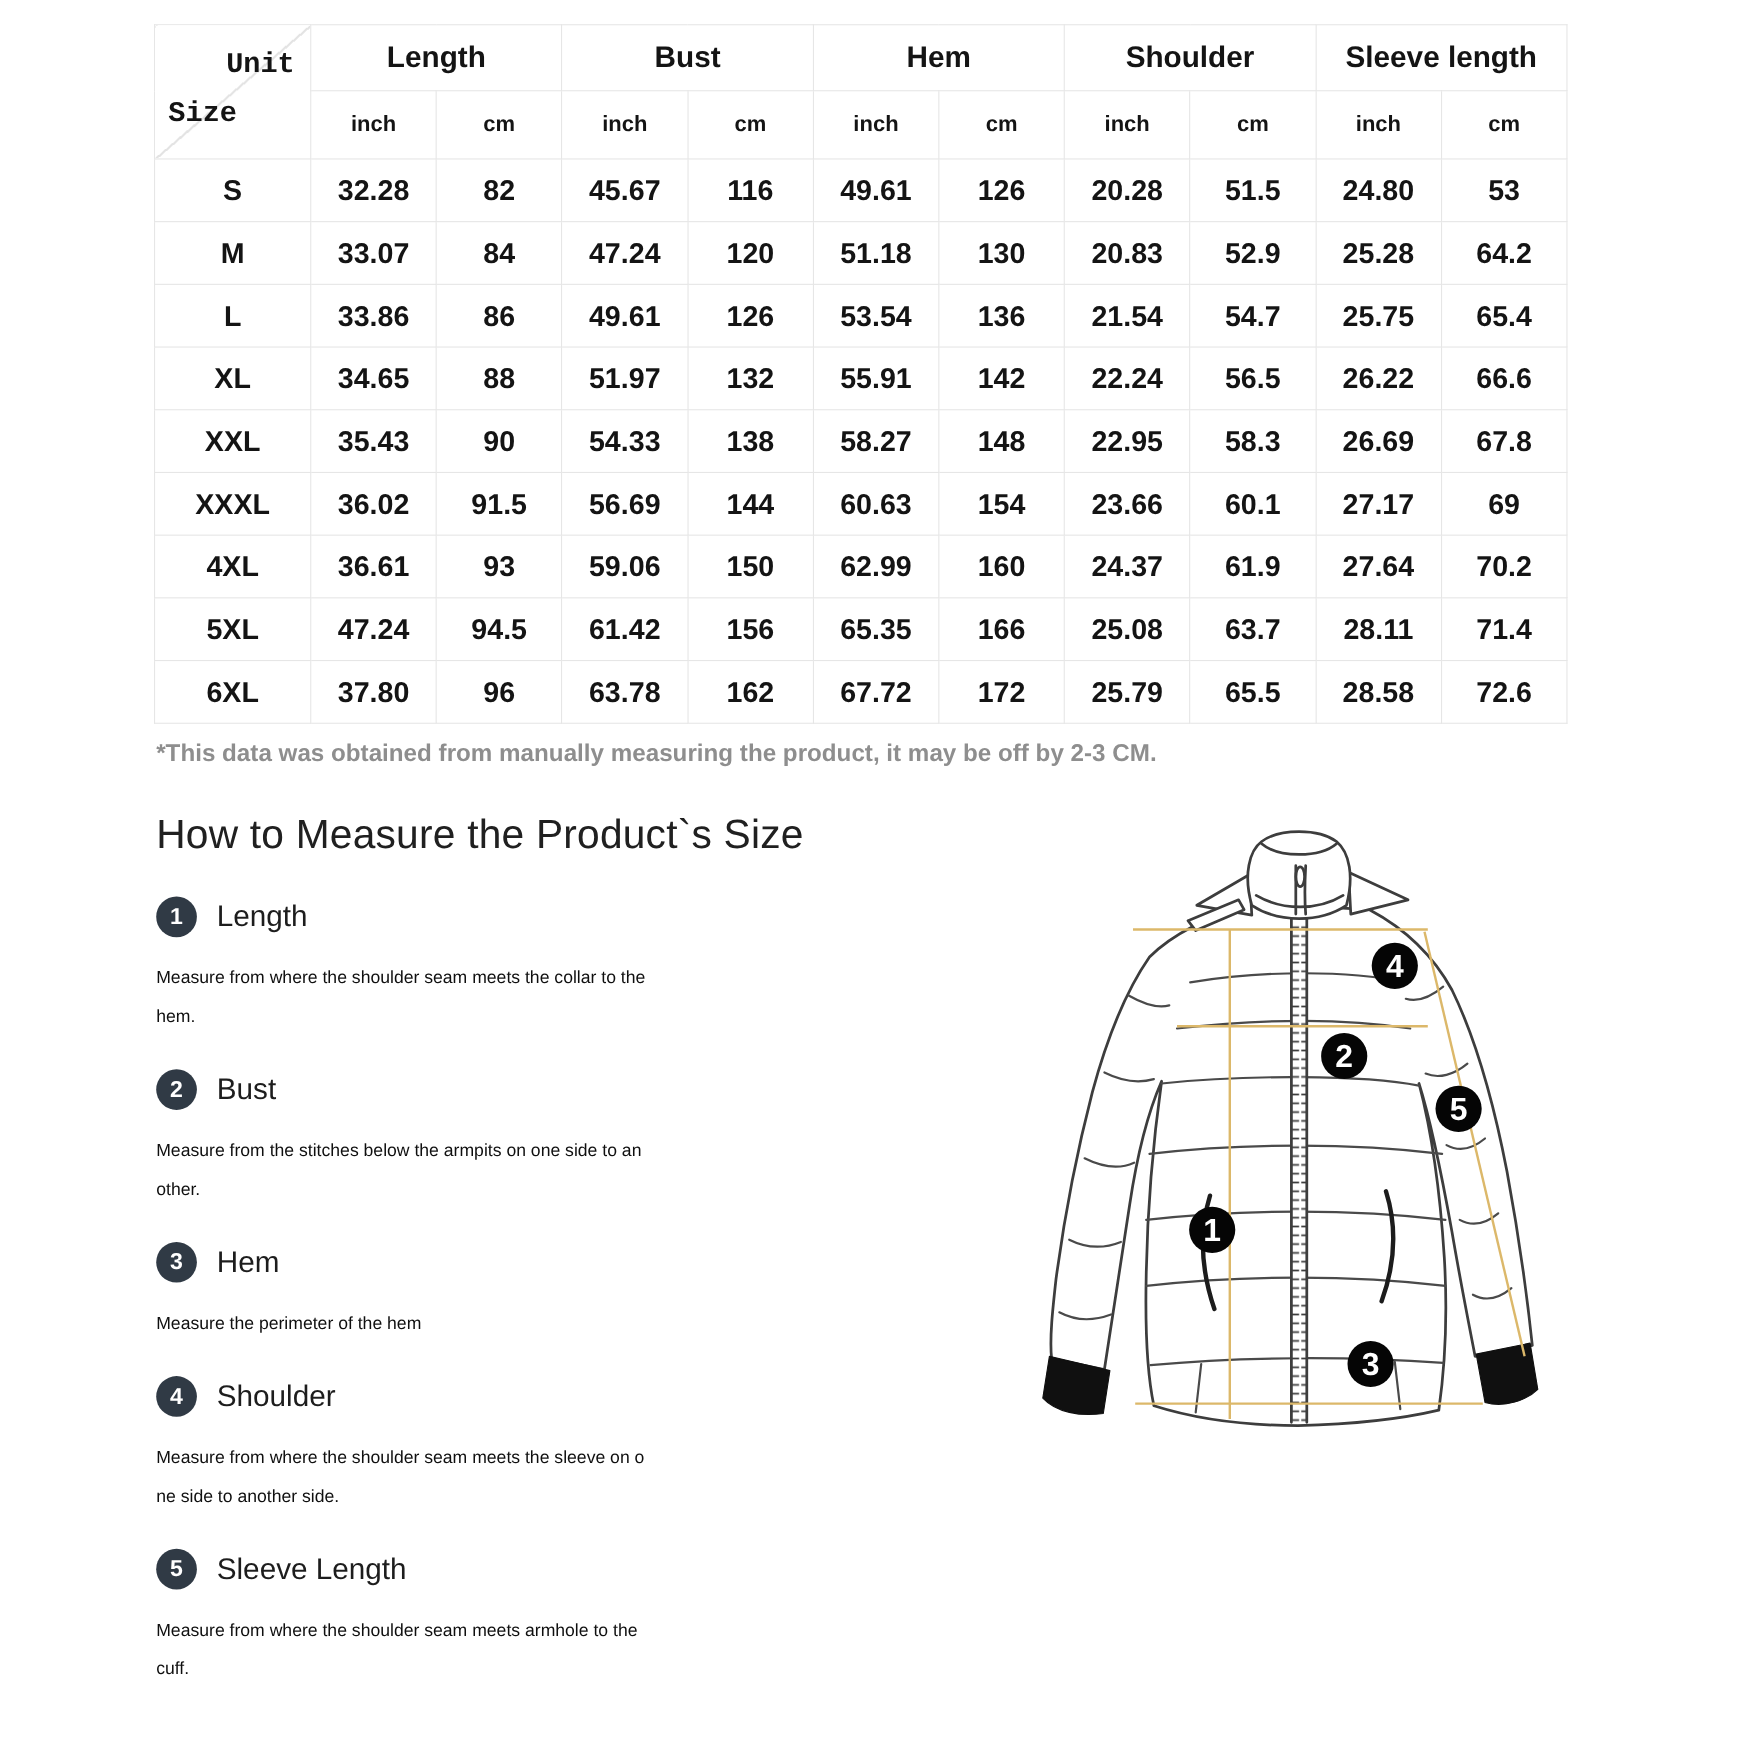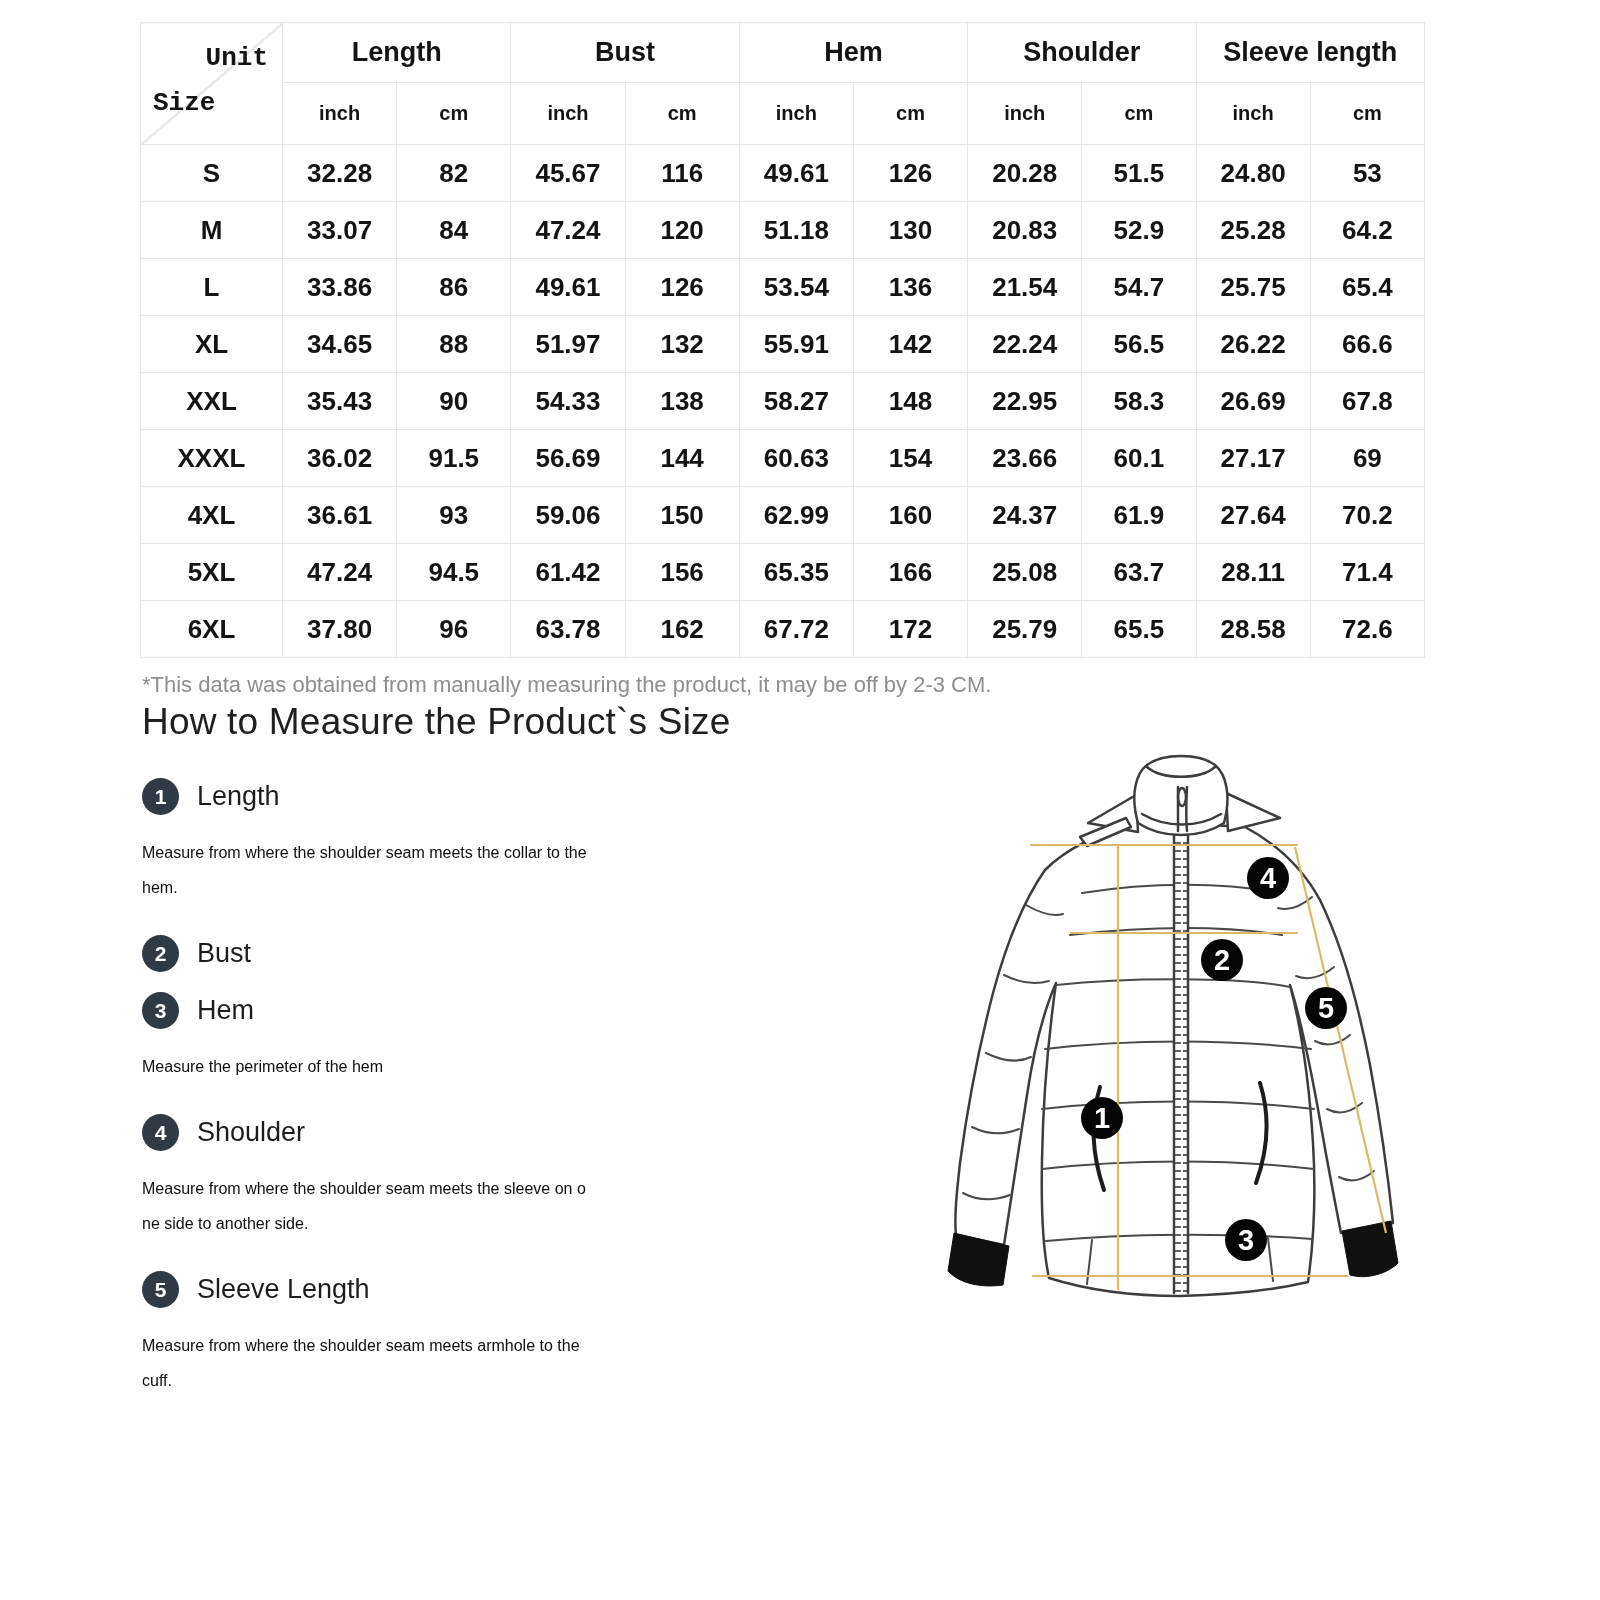--- a/index.html
+++ b/index.html
@@ -17,24 +17,24 @@
   table.size-table thead tr.unit-row th { height:62px; font-size:20px; }
   table.size-table tbody td { height:57px; font-size:26px; }
   th.corner { position:relative; overflow:hidden;
     background:linear-gradient(to bottom right,
       transparent calc(50% - 1px), #e3e3e3 calc(50% - 1px),
       #e3e3e3 calc(50% + 1px), transparent calc(50% + 1px)) #fff !important;font-family:Liberation Mono, monospace; }
   th.corner .corner-top { position:absolute; top:20px; right:14px; font-size:26px; }
   th.corner .corner-bottom { position:absolute; bottom:26px; left:12px; font-size:26px; }
 
   .footnote { position:absolute; left:142px; top:672px; font-size:22px;
-    color:#8e8e8e; font-weight:normal; }
+    color:#8e8e8e; font-weight:bold; }
 
   
-  .howto { position:absolute; left:142px; top:699px; width:715px; }
+  .howto { position:absolute; left:142px; top:736px; width:715px; }
   .howto h2 { font-size:37px; font-weight:400; color:#202020;
     letter-spacing:0.2px; line-height:45px; margin-bottom:34px; }
   .item-head { display:flex; align-items:center; gap:18px; margin-bottom:20px; }
   .badge { width:37px; height:37px; border-radius:50%; background:#303a45;
     color:#ffffff; font-size:21px; font-weight:bold; display:flex;
     align-items:center; justify-content:center; flex:0 0 37px; }
   .item-title { font-size:27px; color:#1d1d1d; font-weight:400; }
   .item-desc { font-size:16px; color:#0f0f0f; line-height:35px;
     margin:0 0 30px 0; white-space:pre-line; }
 
@@ -220,20 +220,22 @@
       </div>
       <p class="item-desc">Measure from where the shoulder seam meets the collar to the
 hem.</p>
     </div>
 
     <div class="item">
       <div class="item-head">
         <div class="badge">2</div>
         <div class="item-title">Bust</div>
       </div>
+      <p class="item-desc">Measure from the stitches below the armpits on one side to an
+other.</p>
     </div>
 
     <div class="item">
       <div class="item-head">
         <div class="badge">3</div>
         <div class="item-title">Hem</div>
       </div>
       <p class="item-desc">Measure the perimeter of the hem</p>
     </div>
 

